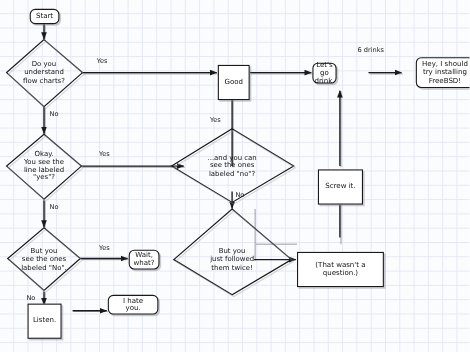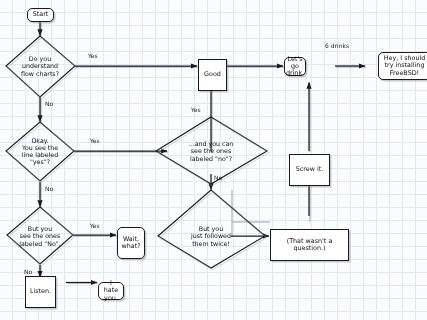--- a/index.html
+++ b/index.html
@@ -144,26 +144,26 @@
   <div class="node diamond-label" style="left:177px; top:138px; width:68px; height:26px;">...and you can
 see the ones
 labeled "no"?</div>
 
   <div class="node diamond-label" style="left:179px; top:223px; width:64px; height:26px;">But you
 just followed
 them twice!</div>
 
   <div class="node box" style="left:198px; top:59px; width:29px; height:14px;">Good</div>
 
-  <div class="node rounded" style="left:117px; top:227px; width:28px; height:32px;">Wait,
+  <div class="node rounded" style="left:117px; top:227px; width:28px; height:18px;">Wait,
 what?</div>
 
   <div class="node box" style="left:25px; top:276px; width:31px; height:15px;">Listen.</div>
 
-  <div class="node rounded" style="left:98px; top:282px; width:26px; height:18px;">I hate
+  <div class="node rounded" style="left:98px; top:268px; width:46px; height:18px;">I hate
 you.</div>
 
   <div class="node box" style="left:270px; top:229px; width:79px; height:14px;">(That wasn't a question.)</div>
 
   <div class="node box" style="left:289px; top:154px; width:41px; height:14px;">Screw it.</div>
 
   <div class="node rounded" style="left:284px; top:57px; width:22px; height:19px;">Let's go
 drink.</div>
 
   <div class="node rounded" style="left:378px; top:52px; width:53px; height:28px;">Hey, I should

